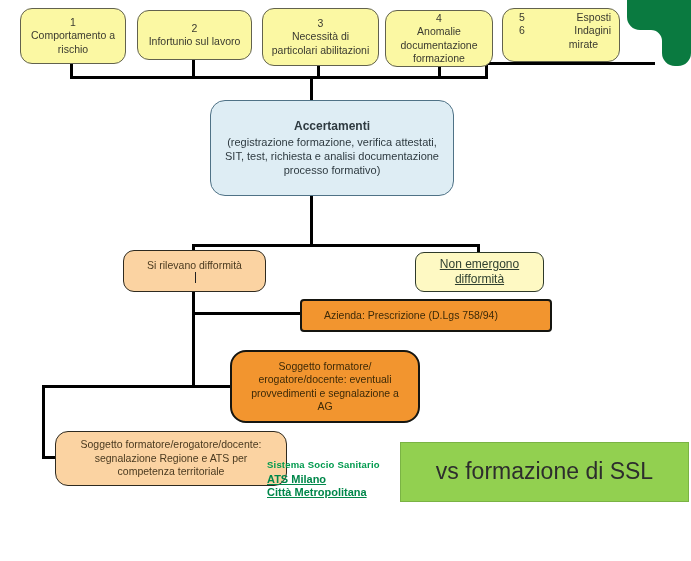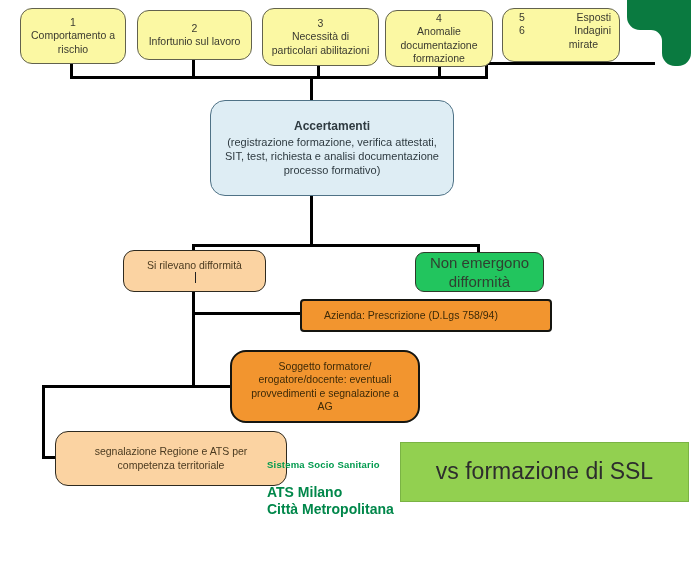--- a/index.html
+++ b/index.html
@@ -11,42 +11,42 @@
   .vline{width:3px;}
   .hline{height:3px;}
   .box{
     position:absolute;box-sizing:border-box;display:flex;flex-direction:column;
     align-items:center;justify-content:center;text-align:center;line-height:1.28;
   }
   .yellow{background:#FBF8A3;border:1.4px solid #62624e;border-radius:12px;font-size:10.5px;color:#3a3a30;}
   .blue{background:#DEEDF4;border:1.4px solid #4f7286;border-radius:15px;color:#2e3a40;}
   .peach{background:#FBD3A2;border:1.6px solid #2e2a20;border-radius:11px;font-size:10.5px;color:#4a3a20;}
   .orange{background:#F2952F;border:2px solid #151510;color:#3d2a08;font-size:10.5px;}
-  .pgreen{background:#22c55e;border:1.6px solid #2e3a2a;border-radius:9px;font-size:15px;color:#2f4030;}
+  .pgreen{background:#fef9c3;border:1.6px solid #2e3a2a;border-radius:9px;font-size:12px;color:#2f4030;text-decoration:underline;}
   .ln{display:block;white-space:nowrap;}
   .acc-title{font-weight:bold;font-size:12px;margin-bottom:1px;}
   .acc-body{font-size:11px;padding:0 8px;}
   .b5-wrap{display:flex;width:100%;box-sizing:border-box;padding:2px 8px 0 16px;justify-content:space-between;font-size:10.5px;}
   .b5-nums span{display:block;text-align:left;}
   .b5-labels span{display:block;text-align:right;}
   .b5-labels .indent{padding-right:13px;}
   .caret{display:inline-block;width:1px;height:11px;background:#222;margin-left:1px;vertical-align:middle;}
   #banner{
     position:absolute;left:400px;top:442px;width:289px;height:60px;box-sizing:border-box;
     background:#92D050;border:1px solid #7ab344;display:flex;flex-direction:column;
     align-items:center;justify-content:center;font-size:23px;color:#2d2d2d;line-height:1.2;
   }
   #corner-logo{position:absolute;right:0;top:0;width:70px;height:70px;}
   .logo-block{position:absolute;left:267px;top:459px;width:130px;}
   .logo-system{font-size:9.5px;font-weight:bold;color:#009a4e;letter-spacing:.2px;}
   .logo-row{display:flex;align-items:center;margin-top:4px;}
   .logo-square{width:35px;height:35px;border-radius:4px;background:#2E9E52;flex:0 0 auto;
     display:flex;align-items:center;justify-content:center;}
   .logo-region{margin-left:6px;font-size:13px;font-weight:bold;color:#232a38;line-height:1.12;text-align:left;}
-  .logo-org{margin-top:14px;font-size:14px;font-weight:bold;color:#00874a;line-height:1.22;text-align:left;}
+  .logo-org{margin-top:3px;font-size:11px;font-weight:bold;color:#00874a;line-height:1.22;text-align:left;text-decoration:underline;}
 </style>
 </head>
 <body>
 
 <div id="stage">
 
   <div class="line vline" style="left:70px;top:62px;height:16px;"></div>
   <div class="line vline" style="left:192px;top:59px;height:19px;"></div>
   <div class="line vline" style="left:317px;top:65px;height:13px;"></div>
   <div class="line vline" style="left:438px;top:66px;height:12px;"></div>
@@ -116,20 +116,21 @@
   </div>
 
   <div class="box orange" style="left:230px;top:350px;width:190px;height:73px;border-radius:16px;">
     <span class="ln">Soggetto formatore/</span>
     <span class="ln">erogatore/docente: eventuali</span>
     <span class="ln">provvedimenti e segnalazione a</span>
     <span class="ln">AG</span>
   </div>
 
   <div class="box peach" style="left:55px;top:431px;width:232px;height:55px;border-radius:13px;">
+    <span class="ln">Soggetto formatore/erogatore/docente:</span>
     <span class="ln">segnalazione Regione e ATS per</span>
     <span class="ln">competenza territoriale</span>
   </div>
 
   <div id="banner">
     <span>vs formazione di SSL</span>
   </div>
 
   <svg id="corner-logo" viewBox="0 0 70 70" aria-hidden="true">
     <path d="M6 0 H70 V53 A13 13 0 0 1 57 66 L54 66 A13 13 0 0 1 41 53 L41 41 A11 11 0 0 0 30 30 L19 30 A13 13 0 0 1 6 17 Z" fill="#0A7A40"></path>

